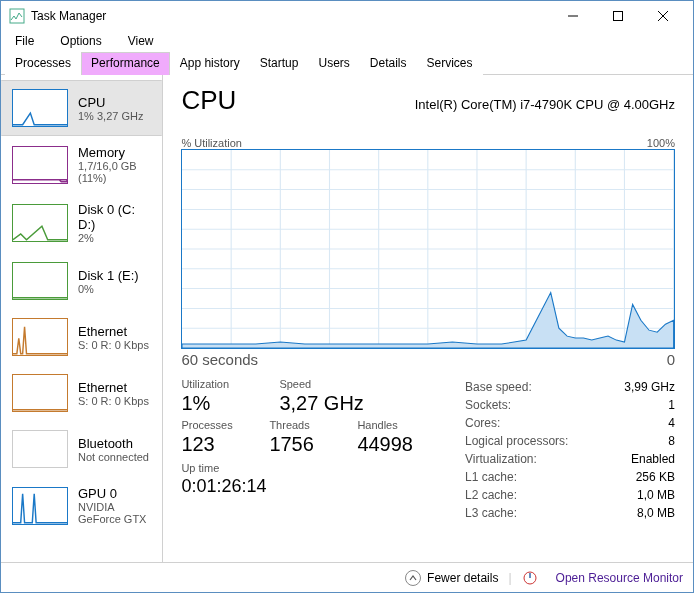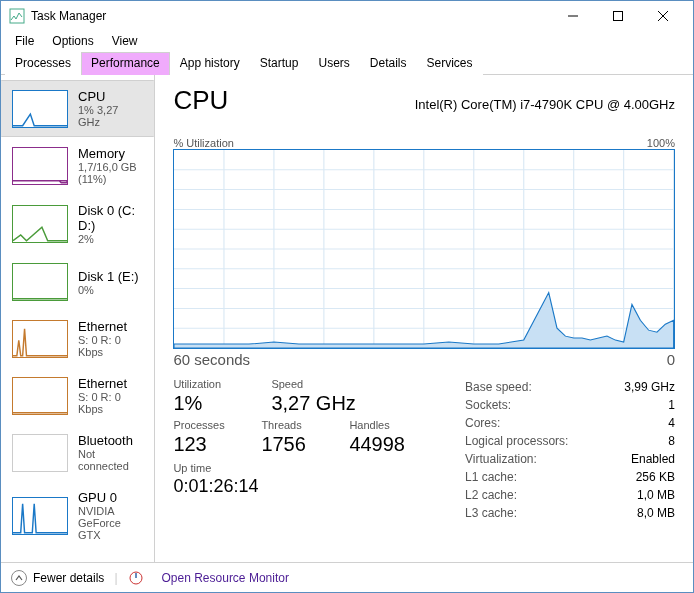--- a/index.html
+++ b/index.html
@@ -2,21 +2,21 @@
 <html><head>
 <meta charset="utf-8">
 <style>
 * { box-sizing: border-box; margin: 0; padding: 0; font-family: "Segoe UI", Arial, sans-serif; }
 body { width: 694px; height: 593px; background: #fff; border: 1px solid #5a8ec0; position: relative; font-size: 12px; color: #000; }
 .titlebar { height: 30px; display: flex; align-items: center; padding: 0 8px; }
 .titlebar .app-icon { width: 16px; height: 16px; margin-right: 6px; }
 .titlebar .title { font-size: 12px; }
 .win-controls { margin-left: auto; display: flex; }
 .win-btn { width: 45px; height: 30px; display: flex; align-items: center; justify-content: center; }
-.menubar { height: 20px; display: flex; align-items: center; padding: 0 6px; gap: 2px; font-size: 12px; }
+.menubar { height: 20px; display: flex; align-items: center; padding: 0 6px; gap: 10px; font-size: 12px; }
 .menubar span { padding: 2px 8px; }
 .tabs { height: 24px; display: flex; border-bottom: 1px solid #d0d0d0; padding-left: 4px; }
 .tab { padding: 3px 9px; font-size: 12px; border: 1px solid transparent; border-bottom: none; position: relative; top: 1px; background: #fff; }
 .tab.selected { border-color: #d0d0d0; background: #f0abfc; }
 .main { display: flex; height: 487px; }
 .sidebar { width: 208px; border-right: 1px solid #d0d0d0; overflow: hidden; padding-top: 5px; }
 .side-item { display: flex; align-items: center; padding: 8px 10px; gap: 10px; border: 1px solid transparent; cursor: default; }
 .side-item.selected { background: #e5e5e5; border-top: 1px solid #d0d0d0; border-bottom: 1px solid #d0d0d0; }
 .thumb { width: 56px; height: 38px; border: 1px solid #888; background: #fff; position: relative; overflow: hidden; flex-shrink: 0; }
 .thumb svg { position: absolute; inset: 0; }
@@ -24,32 +24,32 @@
 .side-text .t2 { font-size: 11px; color: #555; }
 .content { flex: 1; padding: 10px 18px 6px 18px; display: flex; flex-direction: column; }
 .header-row { display: flex; align-items: baseline; justify-content: space-between; }
 .header-row h1 { font-weight: 400; font-size: 26px; }
 .header-row .model { font-size: 13px; }
 .chart-labels { display: flex; justify-content: space-between; font-size: 11px; color: #555; margin-top: 21px; align-items: flex-end; }
 .chart { height: 200px; border: 1px solid #1a78c7; background: #fff; position: relative; }
 .chart .grid line { stroke: #d9e8f4; stroke-width: 1; }
 .chart .series { fill: #c8e0f4; stroke: #1a78c7; stroke-width: 1; }
 .axis-labels { display: flex; justify-content: space-between; font-size: 15px; color: #555; margin-top: 2px; }
-.stats-area { display: flex; margin-top: 10px; gap: 28px; }
+.stats-area { display: flex; margin-top: 10px; gap: 20px; }
 .stats-left { flex: 1; }
 .stat-row { display: flex; gap: 18px; margin-bottom: 4px; }
 .stat-block .label { font-size: 11px; color: #555; }
 .stat-block .value-big { font-size: 20px; margin-top: 2px; }
 .stat-block .value-med { font-size: 13px; margin-top: 2px; }
 .uptime-label { font-size: 11px; color: #555; margin-top: 6px; }
 .uptime-val { font-size: 18px; margin-top: 2px; }
 .stats-right { width: 210px; font-size: 12px; margin-left: 32px; }
 .stats-right .kv { display: flex; justify-content: space-between; line-height: 18px; }
 .stats-right .k { color: #555; }
-.footer { height: 30px; border-top: 1px solid #d0d0d0; display: flex; align-items: center; padding: 0 10px; gap: 6px; font-size: 12px; }
+.footer { height: 30px; border-top: 1px solid #d0d0d0; display: flex; align-items: center; padding: 0 10px; gap: 6px; font-size: 12px; justify-content: flex-end; }
 .footer .sep { color: #ccc; margin: 0 4px; }
 .footer .link { color: #4c1d95; padding-left: 12px; }
 .chev-icon { width:16px; height:16px; border:1px solid #888; border-radius:50%; display:inline-flex; align-items:center; justify-content:center; }
 .rm-icon { width:16px; height:16px; display:inline-flex; align-items:center; justify-content:center; }
 </style>
 </head>
 <body>
 
 <div class="titlebar">
   <span class="app-icon">

